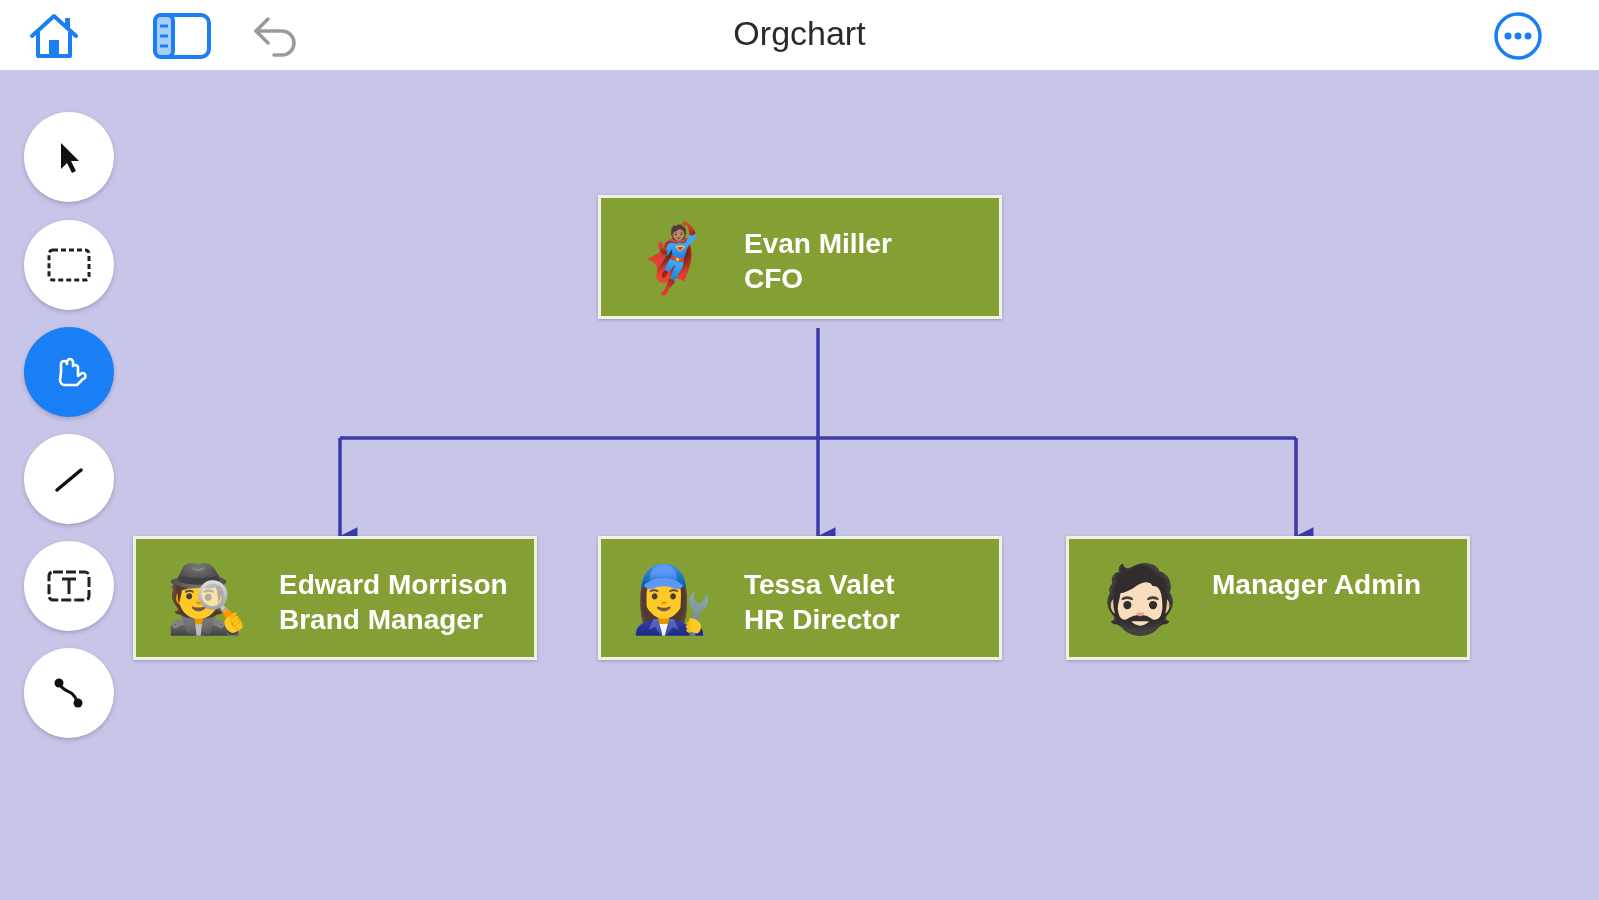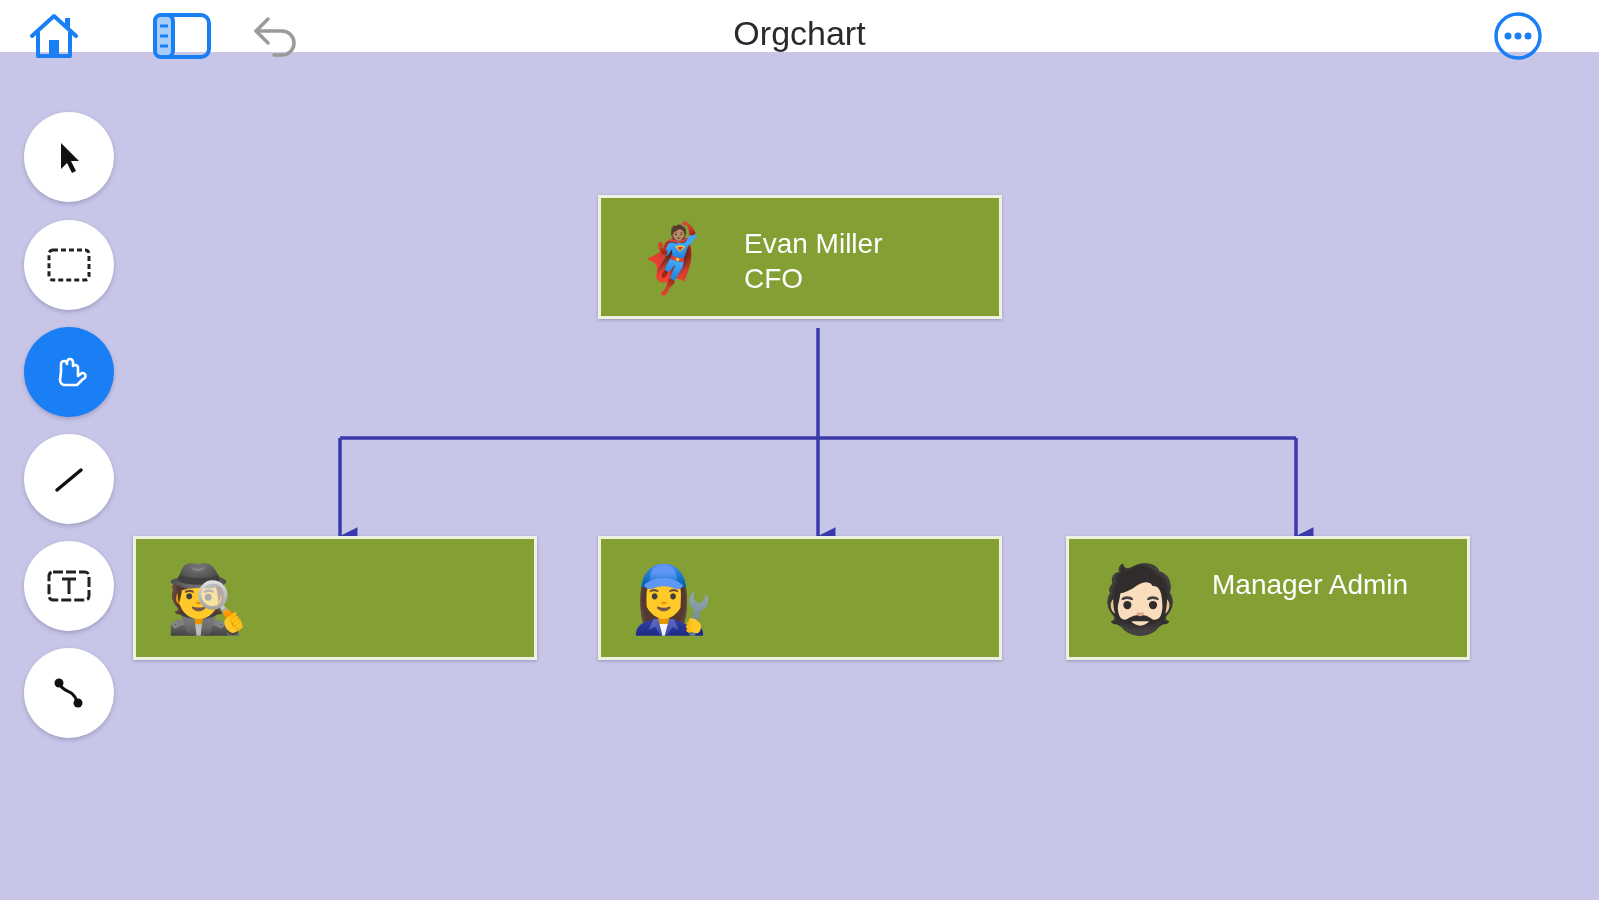--- a/index.html
+++ b/index.html
@@ -1,26 +1,26 @@
 <!DOCTYPE html>
 <html><head>
 <meta charset="utf-8">
 <style>
   html,body{margin:0;padding:0;}
   body{width:1599px;height:900px;overflow:hidden;font-family:"Liberation Sans",sans-serif;background:#c8c6e8;position:relative;}
-  .topbar{position:absolute;left:0;top:0;width:1599px;height:52px;background:#ffffff;}
+  .topbar{position:absolute;left:0;top:0;width:1599px;height:70px;background:#ffffff;}
   .topbar .ic{position:absolute;top:8px;width:60px;height:56px;display:flex;align-items:center;justify-content:center;cursor:pointer;}
   .title{position:absolute;left:0;right:0;top:14px;text-align:center;font-size:34px;color:#2a2a2a;pointer-events:none;}
   .canvas{position:absolute;left:0;top:70px;width:1599px;height:830px;background:#c8c6e8;}
   .tool{position:absolute;left:24px;width:90px;height:90px;border-radius:50%;background:#ffffff;box-shadow:0 2px 4px rgba(80,80,120,0.35);display:flex;align-items:center;justify-content:center;cursor:pointer;}
   .tool.active{background:#1a7ef5;}
   svg.links{position:absolute;left:0;top:0;width:1599px;height:830px;pointer-events:none;}
   .node{position:absolute;width:404px;height:124px;background:#84a034;border:3px solid #eef2e0;box-sizing:border-box;box-shadow:0 1px 3px rgba(60,60,90,0.35);cursor:pointer;}
   .node .avatar{position:absolute;left:30px;top:24px;font-size:66px;line-height:72px;width:80px;text-align:center;}
-  .node .txt{position:absolute;left:143px;top:28px;color:#ffffff;font-weight:normal;font-size:28px;line-height:35px;white-space:nowrap;}
+  .node .txt{position:absolute;left:143px;top:28px;color:#ffffff;font-weight:bold;font-size:28px;line-height:35px;white-space:nowrap;}
 </style>
 </head>
 <body>
 
 <div class="topbar">
   <div class="ic" style="left:24px;">
     <svg width="56" height="52" viewBox="0 0 56 52">
       <path d="M6 26 L28 6 L50 26" fill="none" stroke="#1a7ef5" stroke-width="4" stroke-linejoin="round" stroke-linecap="round"></path>
       <path d="M12 22 V46 H44 V22" fill="none" stroke="#1a7ef5" stroke-width="4" stroke-linejoin="round"></path>
       <rect x="23" y="30" width="10" height="16" fill="#1a7ef5"></rect>
@@ -105,24 +105,32 @@
   <div class="node" style="left:598px;top:125px;">
     <div class="avatar">🦸🏽</div>
     <div class="txt">
       <div>Evan Miller</div>
       <div>CFO</div>
     </div>
   </div>
 
   <div class="node" style="left:133px;top:466px;">
     <div class="avatar">🕵️</div>
+    <div class="txt">
+      <div>Edward Morrison</div>
+      <div>Brand Manager</div>
+    </div>
   </div>
 
   <div class="node" style="left:598px;top:466px;">
     <div class="avatar">👩‍🔧</div>
+    <div class="txt">
+      <div>Tessa Valet</div>
+      <div>HR Director</div>
+    </div>
   </div>
 
   <div class="node" style="left:1066px;top:466px;">
     <div class="avatar">🧔🏻</div>
     <div class="txt">
       <div>Manager Admin</div>
     </div>
   </div>
 </div>
 

